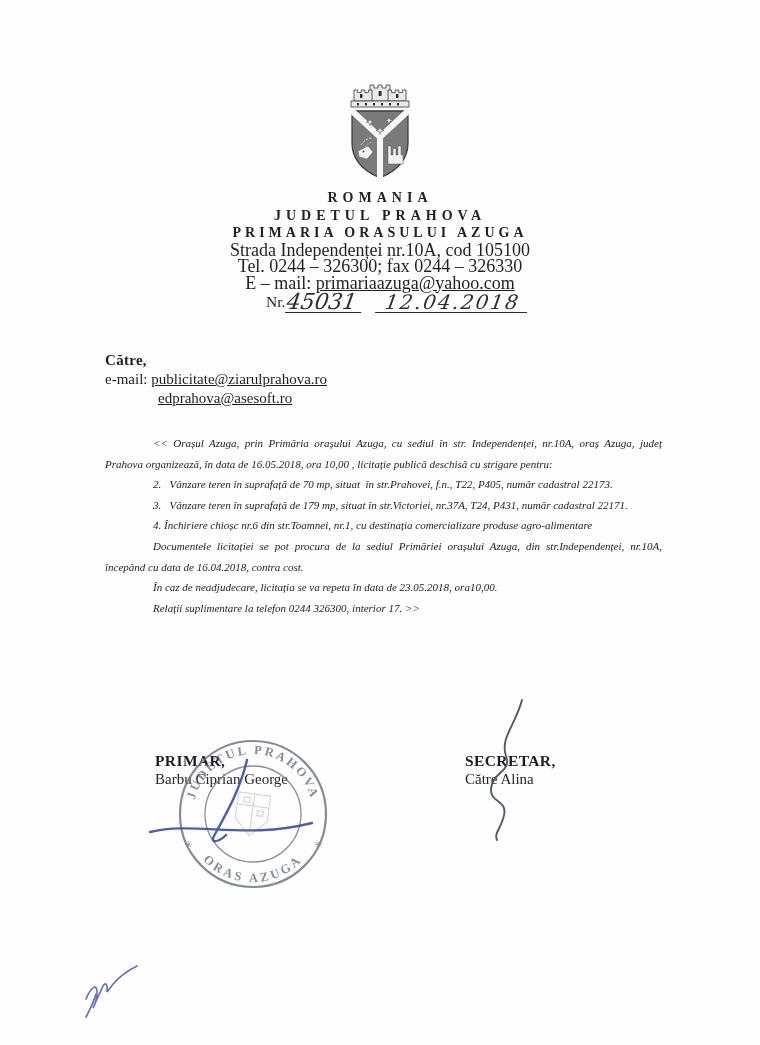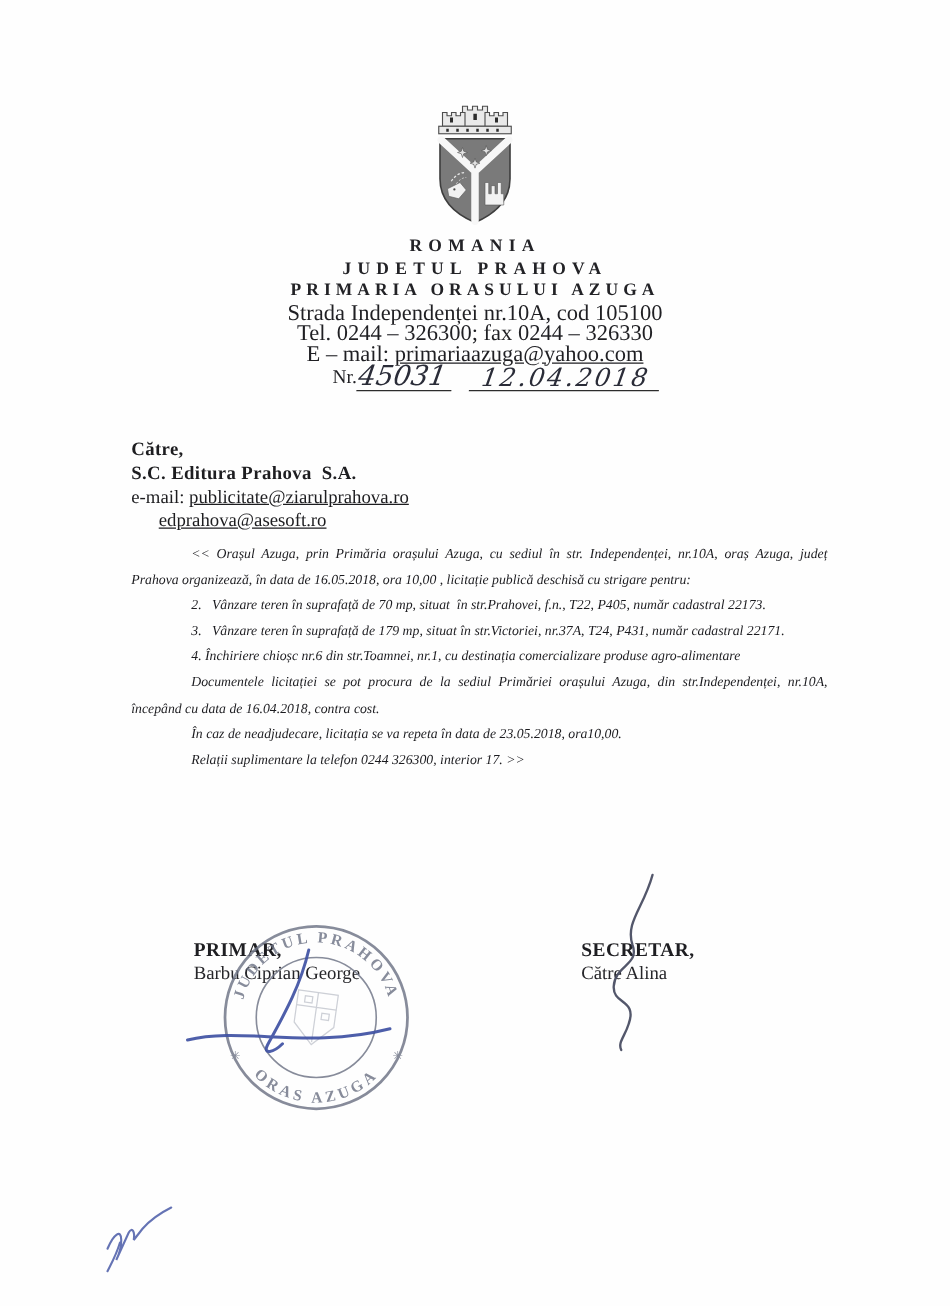--- a/index.html
+++ b/index.html
@@ -19,21 +19,21 @@
     font-family:"DejaVu Serif", serif; font-style:italic;
     color:#2a2c38; transform:skewX(-9deg); transform-origin:bottom left;
   }
   .nr-value { font-size:22px; width:76px; border-bottom:1.4px solid #2c2c2c; line-height:20px; }
   .nr-date  { font-size:20px; width:152px; margin-left:14px; border-bottom:1.4px solid #2c2c2c;
               line-height:20px; text-align:center; letter-spacing:2px; }
   
   .recipient { position:absolute; left:105px; top:351px; font-size:15px; line-height:19px; }
   .recipient .bold { font-weight:bold; letter-spacing:0.3px; }
   .recipient .mail { text-decoration:underline; }
-  .recipient .mail2 { margin-left:22px; }
+  .recipient .mail2 { margin-left:53px; }
   .pre { white-space:pre-wrap; }
   
   .body-text { position:absolute; left:105px; top:433px; width:557px;
                font-style:italic; font-size:11px; line-height:20.6px; text-align:justify; color:#1b1b1f; }
   .body-text p { margin:0; text-indent:48px; white-space:pre-wrap; }
   
   .sig { position:absolute; font-size:15.5px; line-height:19px; }
   .sig-left { left:155px; top:751px; }
   .sig-right { left:465px; top:751px; }
   .sig .title { font-weight:bold; letter-spacing:0.4px; color:#1e1e22; }
@@ -98,21 +98,20 @@
   </div>
 
   <div class="nr-row">
     <span class="nr-label">Nr.</span>
     <span class="hand nr-value">45031</span>
     <span class="hand nr-date">12.04.2018</span>
   </div>
 
   <div class="recipient">
     <div class="bold">Către,</div>
-    <div class="bold pre">S.C. Editura Prahova  S.A.</div>
     <div><span>e-mail: </span><span class="mail">publicitate@ziarulprahova.ro</span></div>
     <div><span class="mail mail2">edprahova@asesoft.ro</span></div>
   </div>
 
   <div class="body-text">
     <p>&lt;&lt; Orașul Azuga, prin Primăria orașului Azuga, cu sediul în str. Independenței, nr.10A, oraș Azuga, județ Prahova organizează, în data de 16.05.2018, ora 10,00 , licitație publică deschisă cu strigare pentru:</p>
     <p>2.   Vânzare teren în suprafață de 70 mp, situat  în str.Prahovei, f.n., T22, P405, număr cadastral 22173.</p>
     <p>3.   Vânzare teren în suprafață de 179 mp, situat în str.Victoriei, nr.37A, T24, P431, număr cadastral 22171.</p>
     <p>4. Închiriere chioșc nr.6 din str.Toamnei, nr.1, cu destinația comercializare produse agro-alimentare</p>
     <p>Documentele licitației se pot procura de la sediul Primăriei orașului Azuga, din str.Independenței, nr.10A, începând cu data de 16.04.2018, contra cost.</p>

